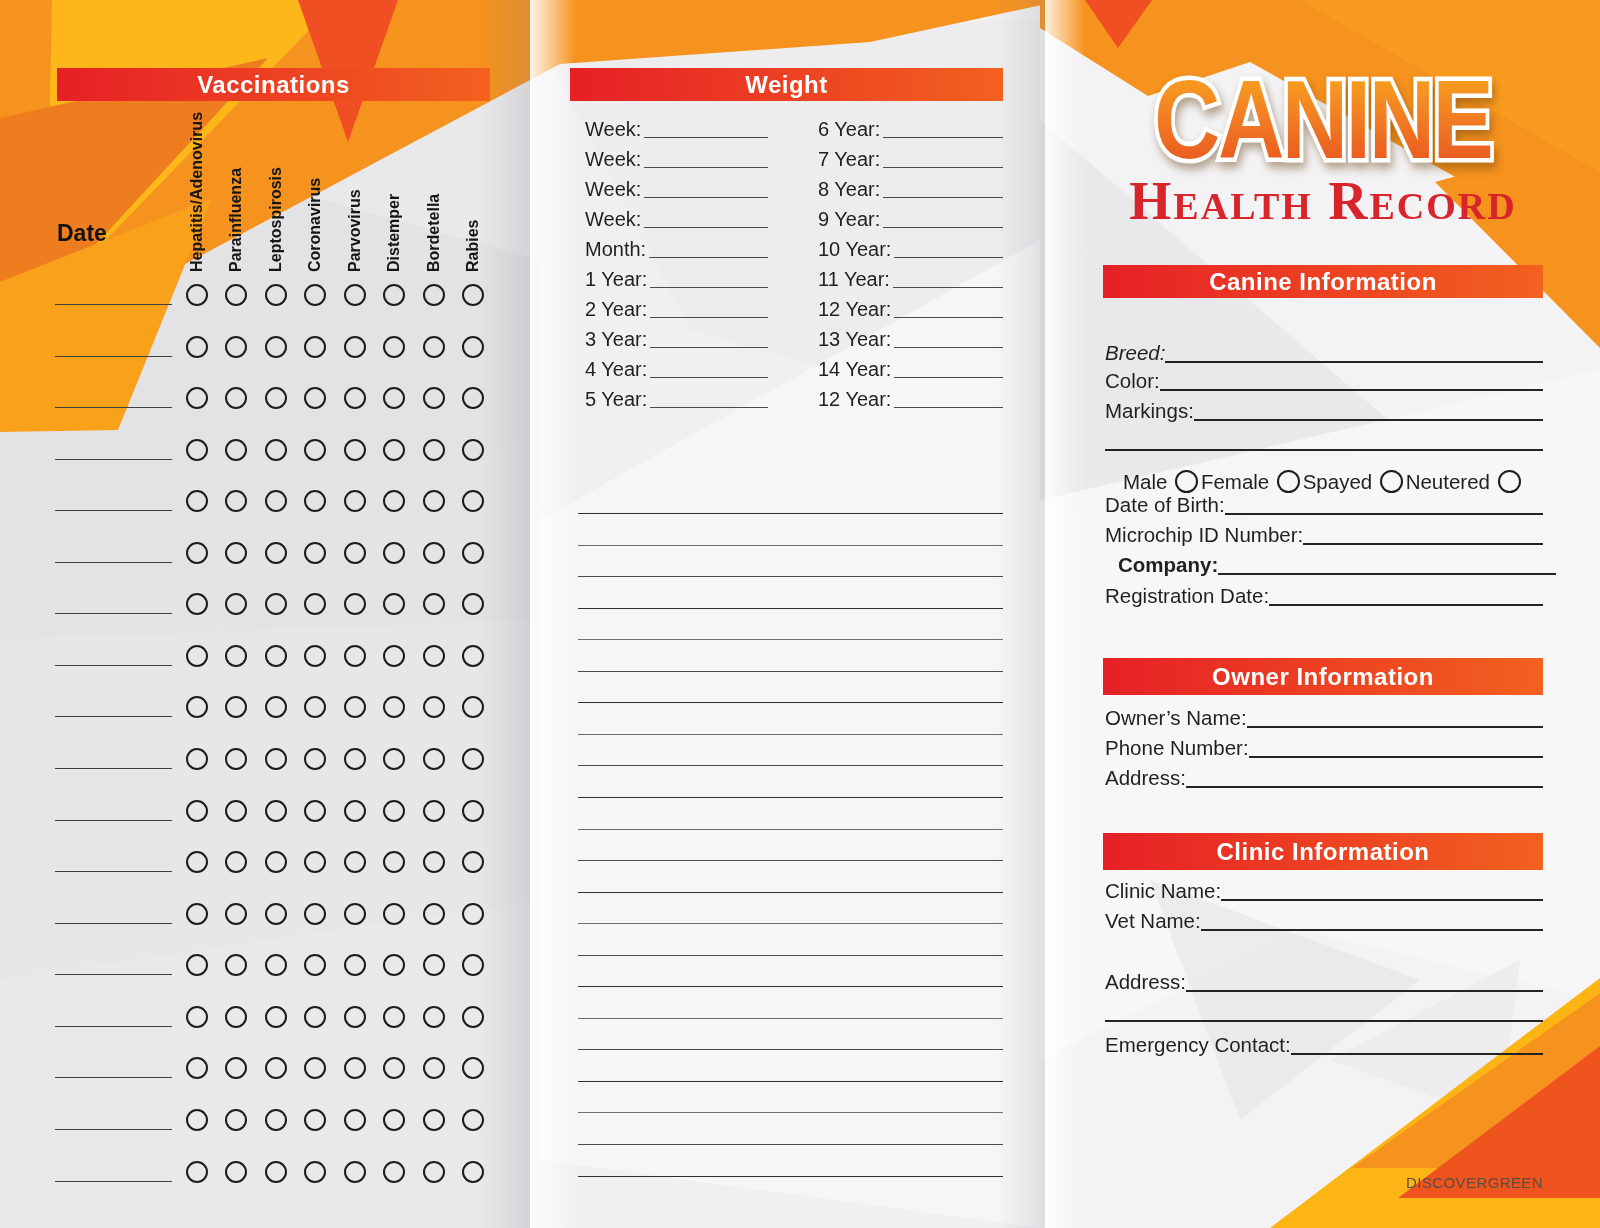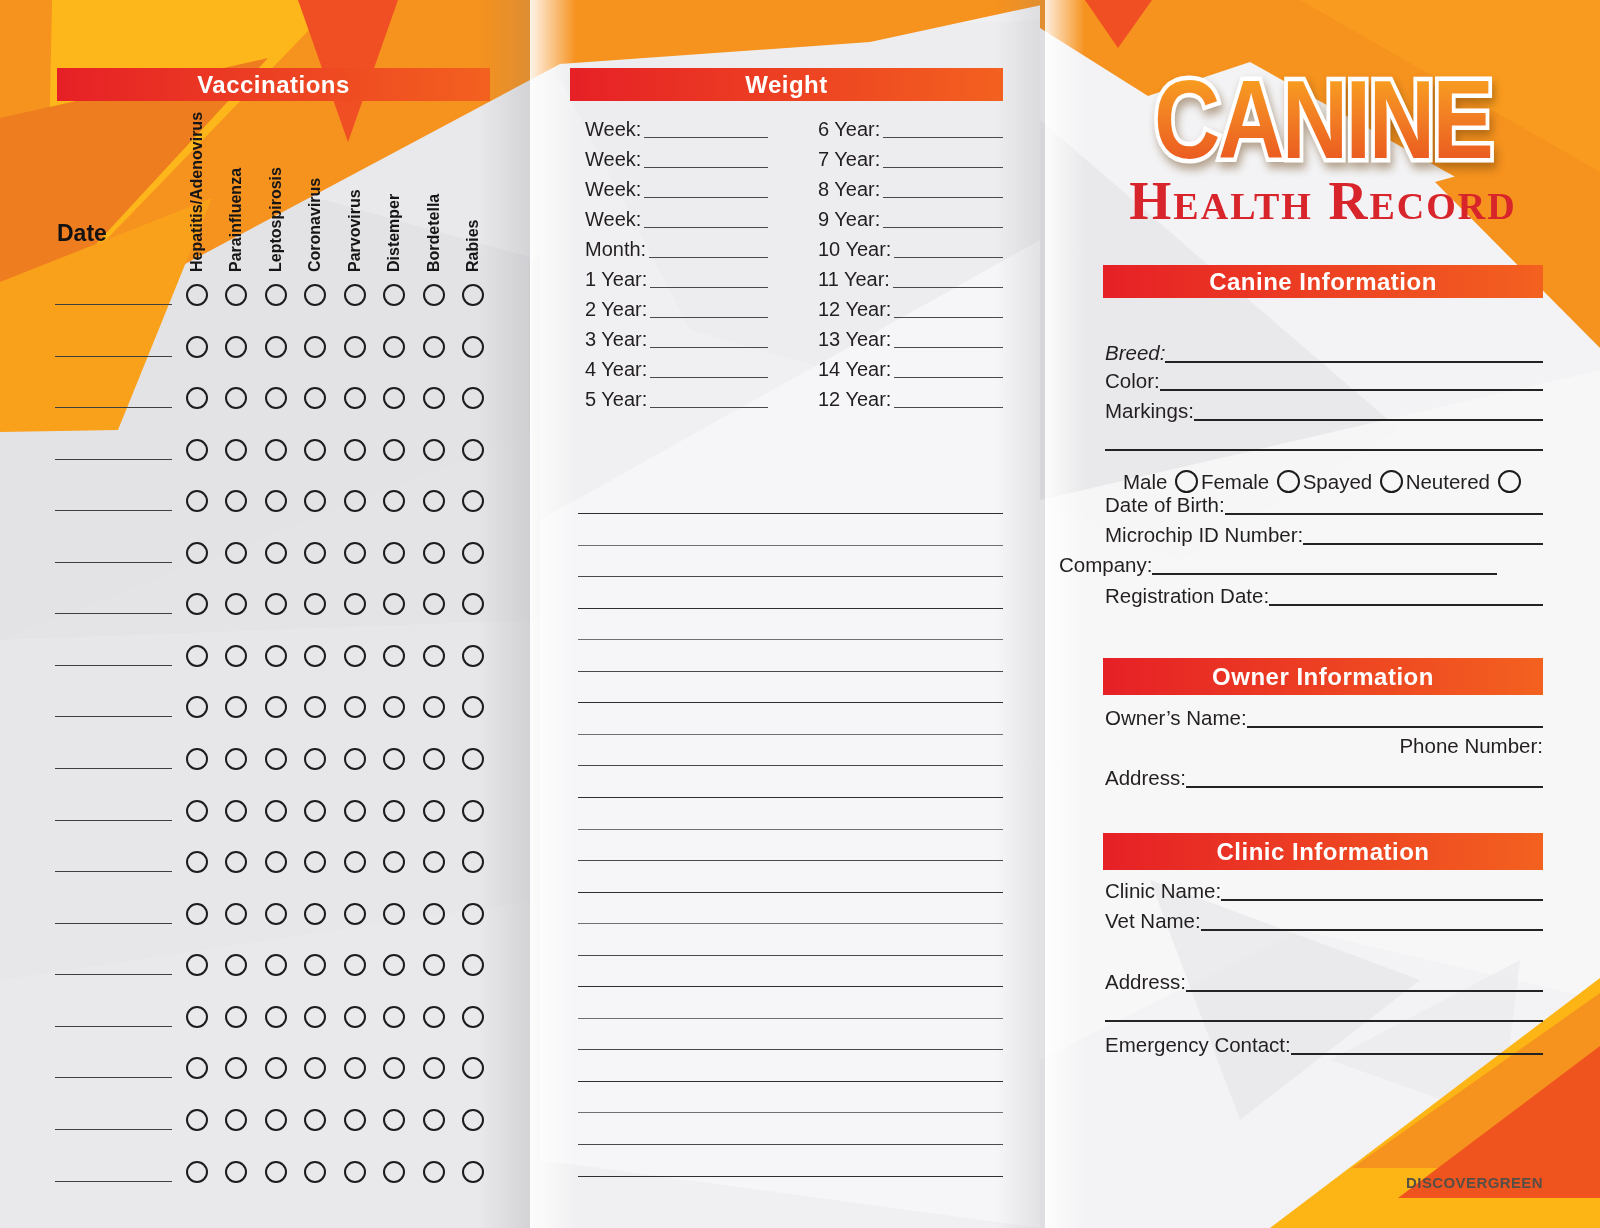--- a/index.html
+++ b/index.html
@@ -44,21 +44,21 @@
        font-weight:bold;font-size:112px;line-height:1;letter-spacing:-3px;white-space:nowrap;}
   .canine-stroke{color:#fff;-webkit-text-stroke:9px #ffffff;
        filter:drop-shadow(3px 6px 5px rgba(100,60,10,.45));}
   .canine-fill{position:absolute;left:0;top:0;
        background:linear-gradient(180deg,var(--logo-top,#F9A51F) 5%,#F28024 45%,var(--logo-bottom,#E9531F) 95%);
        -webkit-background-clip:text;background-clip:text;color:transparent;}
   .subtitle{position:absolute;left:1095px;top:174px;width:456px;text-align:center;
        font-family:"Liberation Serif",serif;font-variant-caps:small-caps;font-weight:bold;
        font-size:54px;line-height:1;color:var(--subtitle-red,#D8242B);letter-spacing:2px;}
 
-  .credit{position:absolute;right:57px;top:1174px;font-size:15px;font-weight:bold;
+  .credit{position:absolute;right:57px;top:1174px;font-size:15px;font-weight:normal;
        color:var(--credit,#564F46);letter-spacing:.4px;}
 </style>
 </head>
 <body>
 
 <div id="canvas">
 
   <svg id="bg" width="1600" height="1228">
     <rect width="1600" height="1228" fill="#E9E9EB"></rect>
     <rect x="540" width="500" height="1228" fill="#F0F0F2"></rect>
@@ -419,33 +419,33 @@
         <span class="write-line"></span>
       </div>
       <div class="field-row" style="left: 1105px; width: 438px; top: 491px;">
         <span class="lbl">Date of Birth:</span>
         <span class="write-line"></span>
       </div>
       <div class="field-row" style="left: 1105px; width: 438px; top: 521px;">
         <span class="lbl">Microchip ID Number:</span>
         <span class="write-line"></span>
       </div>
-      <div class="field-row" style="left: 1059px; width: 438px; top: 551px;">
+      <div class="field-row" style="left: 1118px; width: 438px; top: 551px; font-weight: bold;">
         <span class="lbl">Company:</span>
         <span class="write-line"></span>
       </div>
       <div class="field-row" style="left: 1105px; width: 438px; top: 582px;">
         <span class="lbl">Registration Date:</span>
         <span class="write-line"></span>
       </div>
       <div class="field-row" style="left: 1105px; width: 438px; top: 704px;">
         <span class="lbl">Owner’s Name:</span>
         <span class="write-line"></span>
       </div>
-      <div class="field-row" style="left: 1105px; width: 438px; top: 734px; flex-direction: column;">
+      <div class="field-row" style="left: 1105px; width: 438px; top: 734px;">
         <span class="lbl">Phone Number:</span>
         <span class="write-line"></span>
       </div>
       <div class="field-row" style="left: 1105px; width: 438px; top: 764px;">
         <span class="lbl">Address:</span>
         <span class="write-line"></span>
       </div>
       <div class="field-row" style="left: 1105px; width: 438px; top: 877px;">
         <span class="lbl">Clinic Name:</span>
         <span class="write-line"></span>

